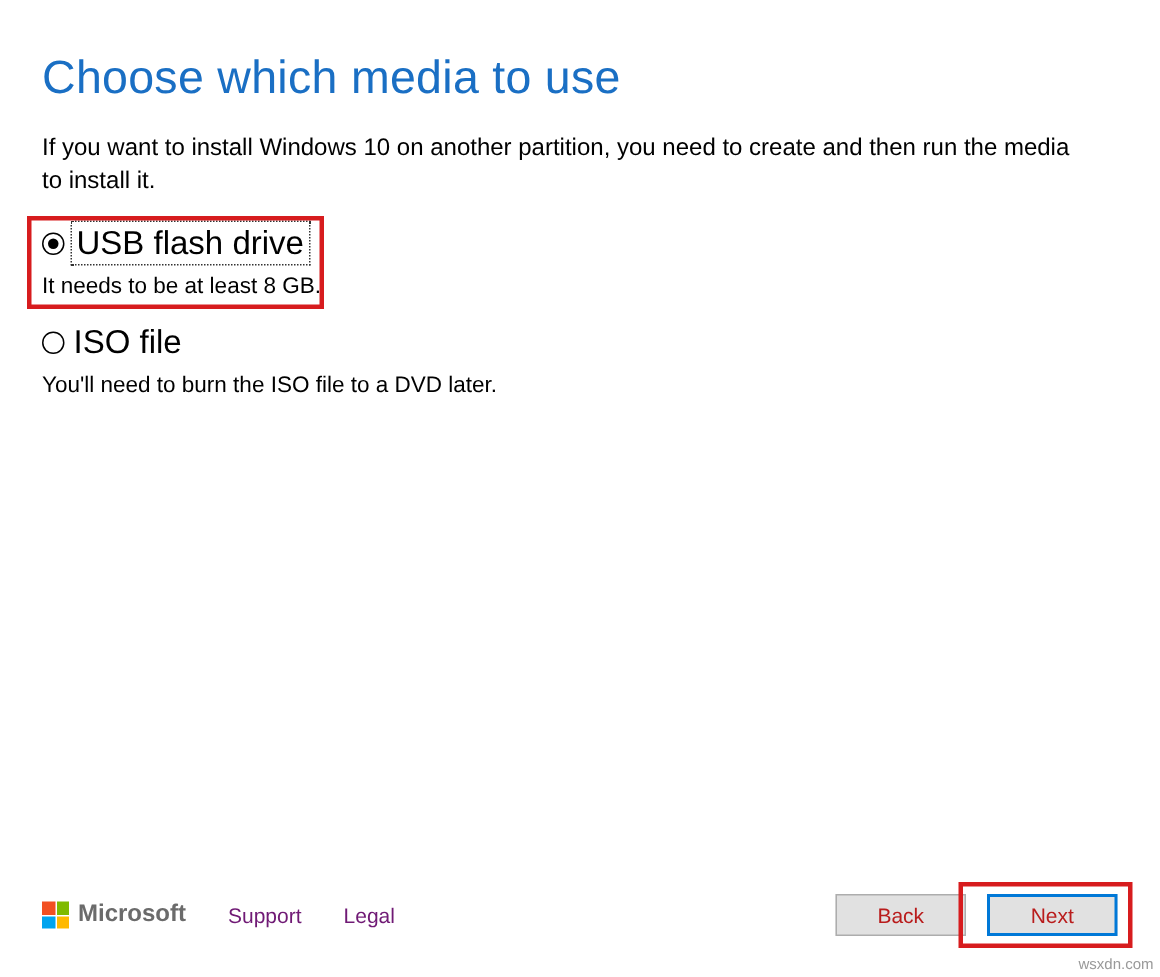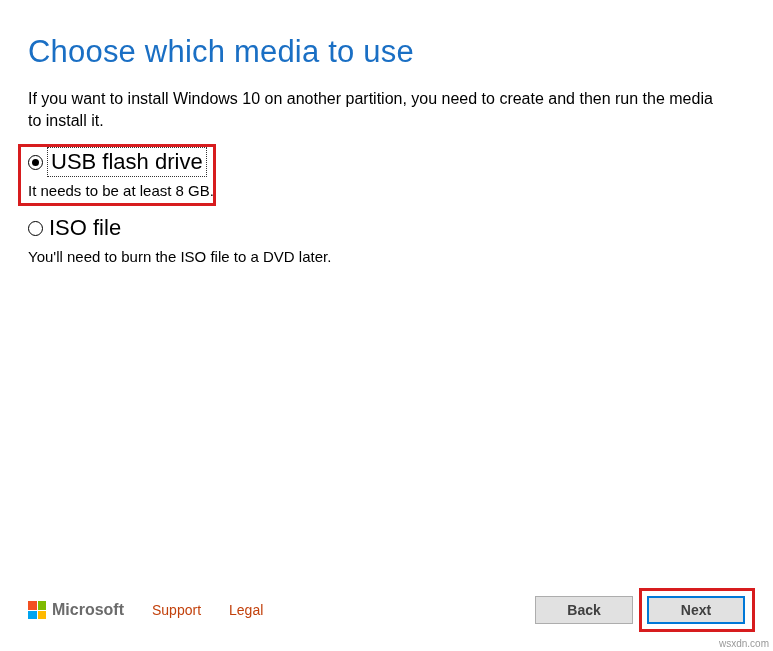--- a/index.html
+++ b/index.html
@@ -113,41 +113,40 @@
     .ms-logo span:nth-child(2){background:#7fba00;}
     .ms-logo span:nth-child(3){background:#00a4ef;}
     .ms-logo span:nth-child(4){background:#ffb900;}
     .ms-text {
       font-size: 16px;
       color: #6b6b6b;
       font-weight: 600;
     }
     .footer-link {
       font-size: 14px;
-      color: #c2410c;
+      color: #701a75;
       cursor: pointer;
     }
     .footer-right {
       display: flex;
       gap: 14px;
       align-items: center;
     }
     .btn {
-      width: 98px;
+      width: 87px;
       height: 28px;
       background: #e1e1e1;
       border: 1px solid #adadad;
       font-size: 14px;
-      color: #404040;
+      color: #b91c1c;
       display: flex;
       align-items: center;
       justify-content: center;
       cursor: pointer;
       font-family: inherit;
-      font-weight: bold;
     }
     .btn.primary {
       border: 2px solid #0078d7;
     }
     .highlight-next {
       position: absolute;
       right: 18px;
       bottom: 19px;
       width: 116px;
       height: 44px;

